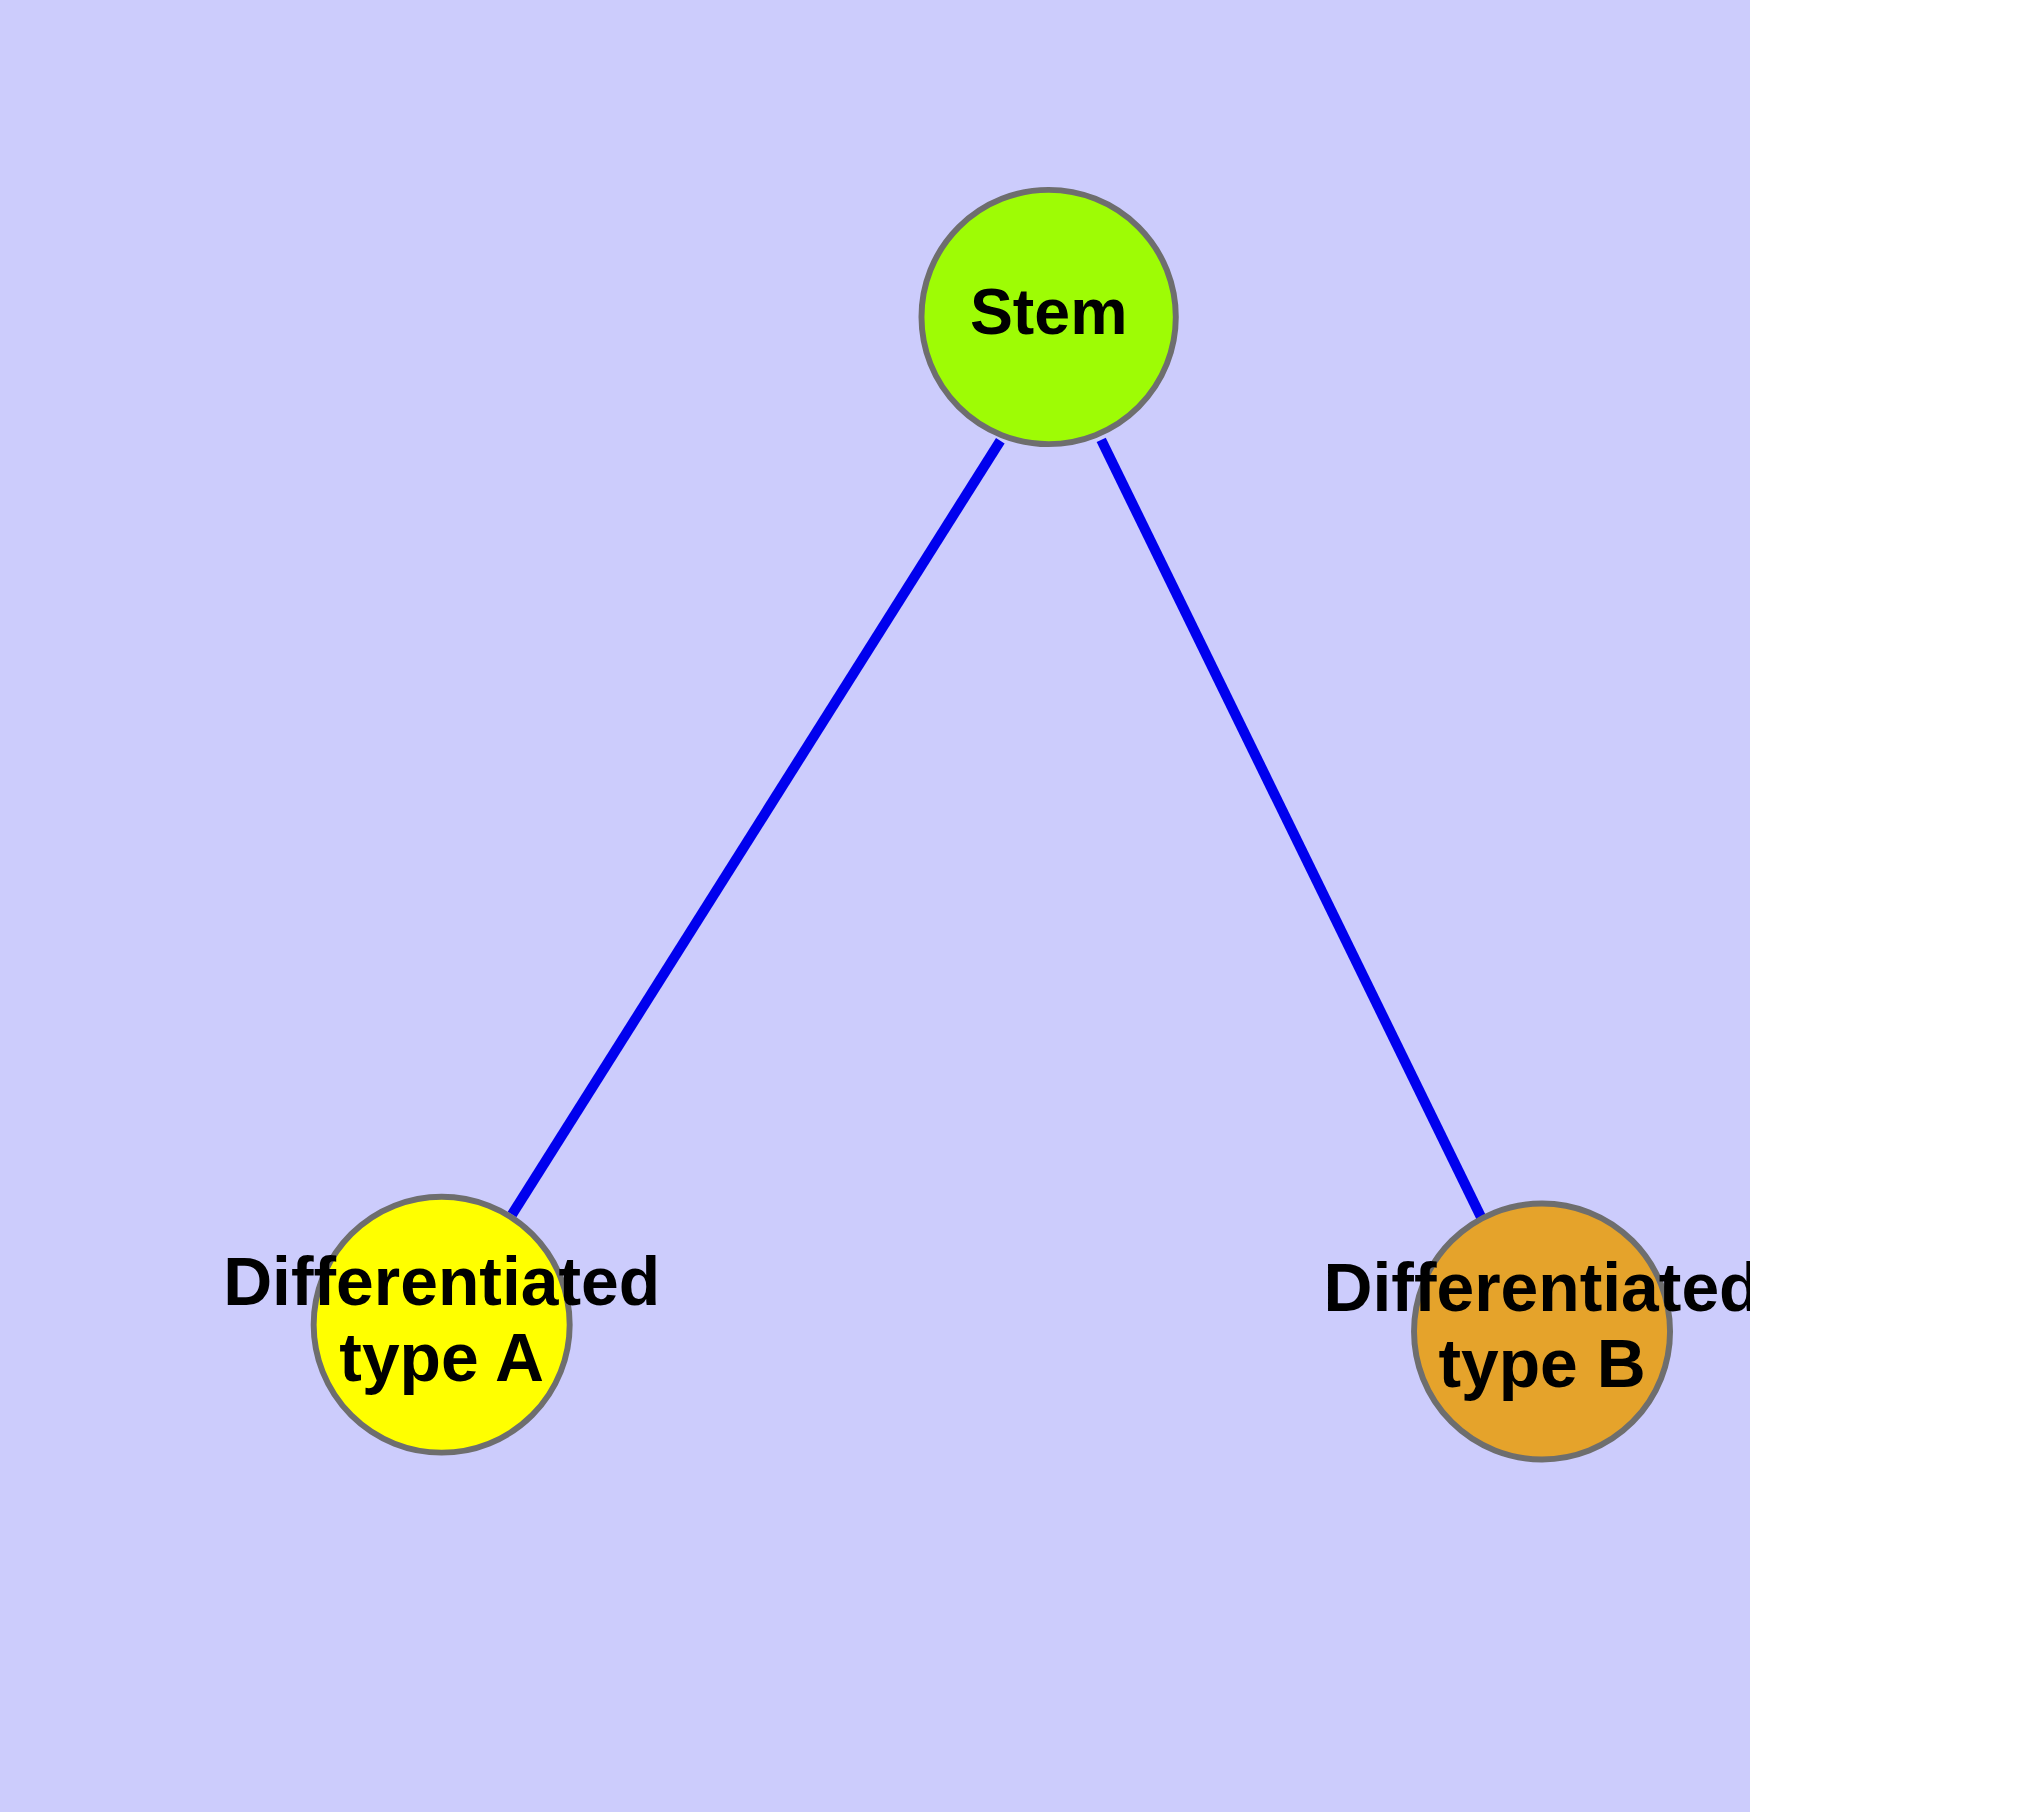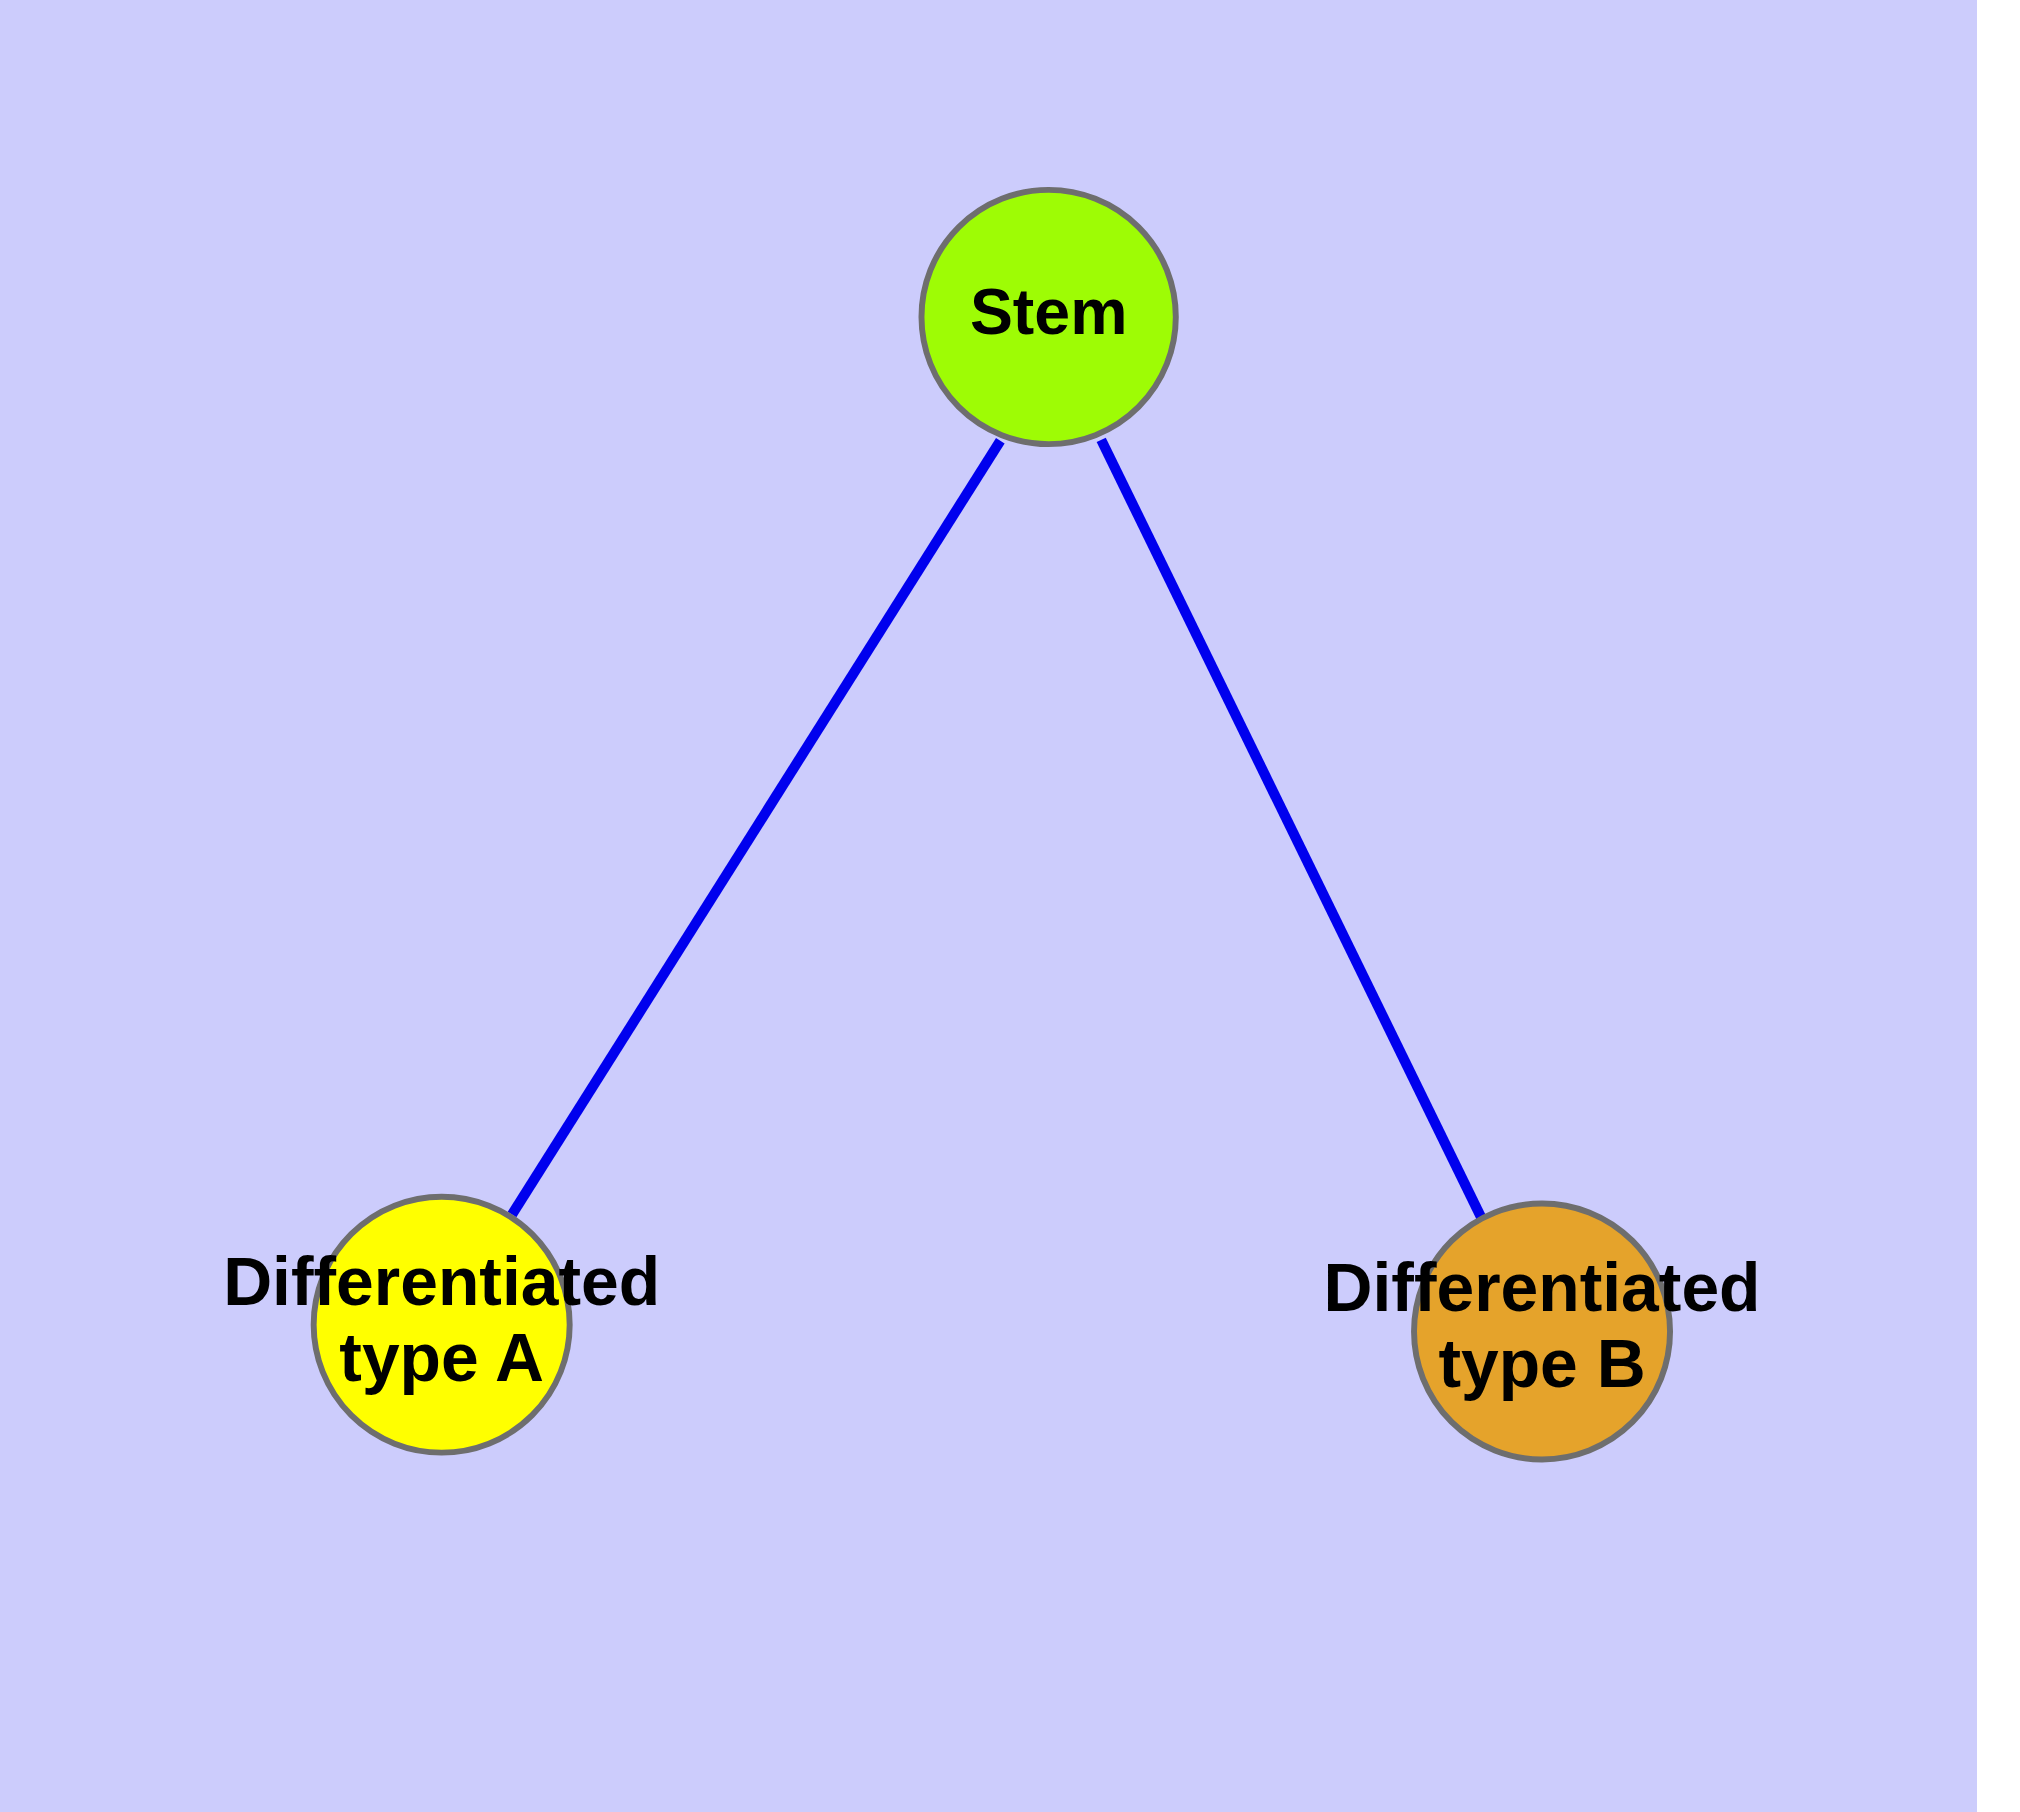--- a/index.html
+++ b/index.html
@@ -39,21 +39,21 @@
     fill: #000000;
     text-anchor: middle;
     dominant-baseline: middle;
     paint-order: normal;
     white-space: pre;
   }
 </style>
 </head>
 <body>
 
-<div id="canvas" style="width: 1977px; height: 1812px; background: #be185d;">
+<div id="canvas" style="width: 1750px; height: 1812px; background: #be185d;">
   <svg id="graph-svg" viewBox="0 0 2384 2138" preserveAspectRatio="none" xmlns="http://www.w3.org/2000/svg" style="width: 2021px; height: 1812px;">
 
     <rect id="bg-rect" x="0" y="0" width="2384" height="2138" fill="#CCCCFC"></rect>
 
     <g id="edges-layer">
         <line x1="1180" y1="520" x2="604" y2="1433" class="edge-line" stroke="#0000EE" stroke-width="12"></line>
         <line x1="1299" y1="519" x2="1748" y2="1438" class="edge-line" stroke="#0000EE" stroke-width="12"></line>
       </g>
     <g id="nodes-layer">
         <circle cx="1237" cy="374" r="150" class="node-circle" fill="#9EFC05" stroke="#6E6E6E" stroke-width="7"></circle>

